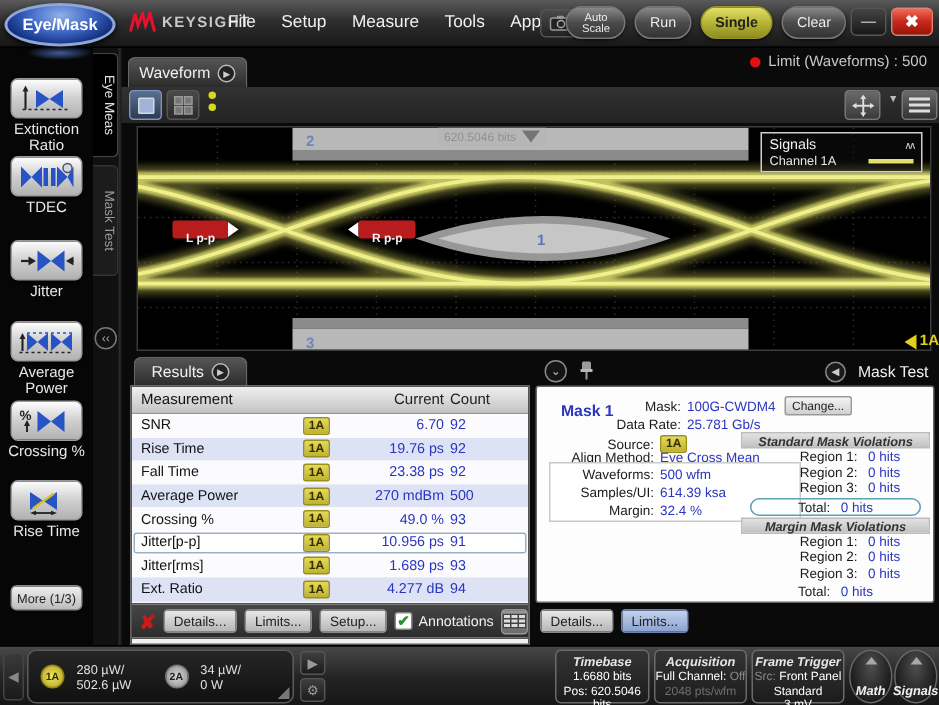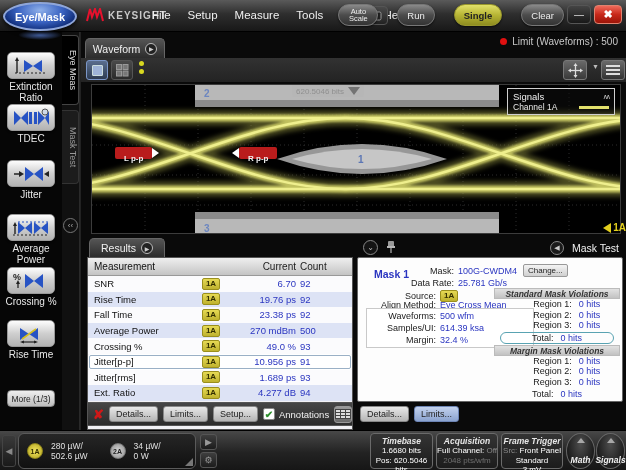--- a/index.html
+++ b/index.html
@@ -16,21 +16,21 @@
     color:#fff; font-size:11px; font-weight:bold; display:flex; align-items:center; justify-content:center;
     box-shadow:0 2px 5px rgba(0,0,0,.8); z-index:6; }
   .eyemask-glow { position:absolute; left:18px; top:30px; width:44px; height:10px; border-radius:50%;
     background:radial-gradient(ellipse, rgba(90,130,220,.8), rgba(0,0,0,0) 70%); z-index:5; }
   .brand { position:absolute; left:86px; top:8px; display:flex; align-items:center; gap:4px; }
   .brand-name { color:#c8c8c8; font-size:10px; font-weight:bold; letter-spacing:1px; }
   .menus { position:absolute; left:152px; top:9px; display:flex; gap:17px; }
   .menu-item { color:#f0f0f0; font-size:11.5px; cursor:default; }
   .cam-btn { position:absolute; left:360px; top:6px; width:28px; height:19px; border-radius:4px;
     background:linear-gradient(#4a4a4a,#222); border:1px solid #555; display:flex; align-items:center; justify-content:center; }
-  .tb-btns { position:absolute; right:62px; top:4px; display:flex; gap:19px; align-items:center; }
+  .tb-btns { position:absolute; right:62px; top:4px; display:flex; gap:6px; align-items:center; }
   .pill { height:22px; border-radius:11px; border:1px solid #777;
     background:linear-gradient(#8a8a8a,#4c4c4c 50%,#333); color:#eee;
     display:flex; align-items:center; justify-content:center; padding:0 9px;
     font-size:9.5px; text-align:center; line-height:9px; box-shadow:0 1px 2px rgba(0,0,0,.6); }
   .pill.autoscale { font-size:7.5px; line-height:7.5px; width:40px; padding:0 2px; }
   .pill.single { background:linear-gradient(#e2e06a,#b7b534 50%,#8f8d20); color:#222; border-color:#99972c; font-weight:bold; }
   .win-btns { position:absolute; right:4px; top:5px; display:flex; gap:3px; }
   .win-min { width:24px; height:19px; border-radius:4px; background:linear-gradient(#444,#181818);
     border:1px solid #555; color:#ddd; font-size:10px; display:flex; align-items:flex-end; justify-content:center; padding-bottom:3px; }
   .win-close { width:28px; height:19px; border-radius:4px; background:linear-gradient(#f06a5a,#c8281a 50%,#9c1408);

